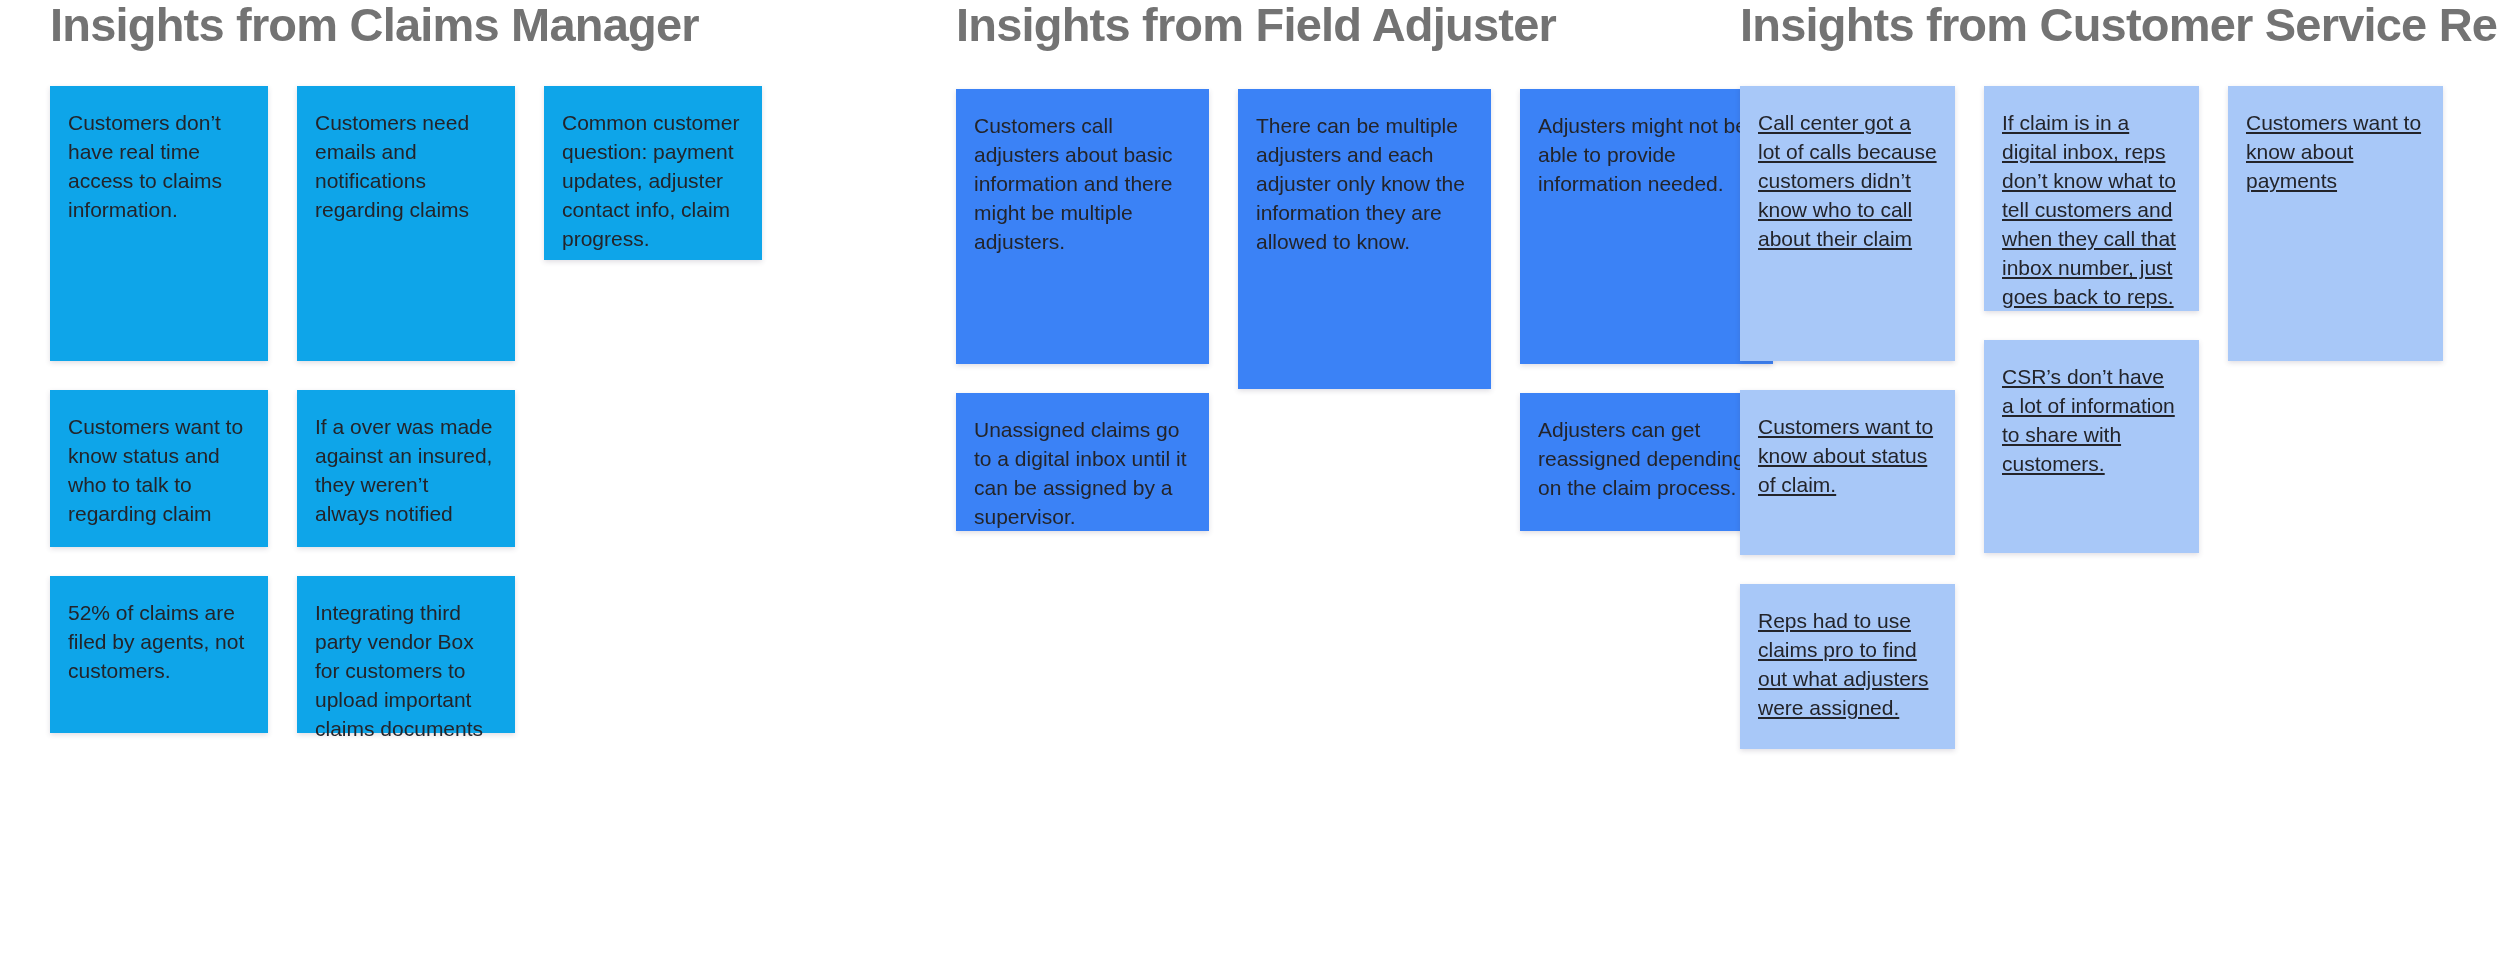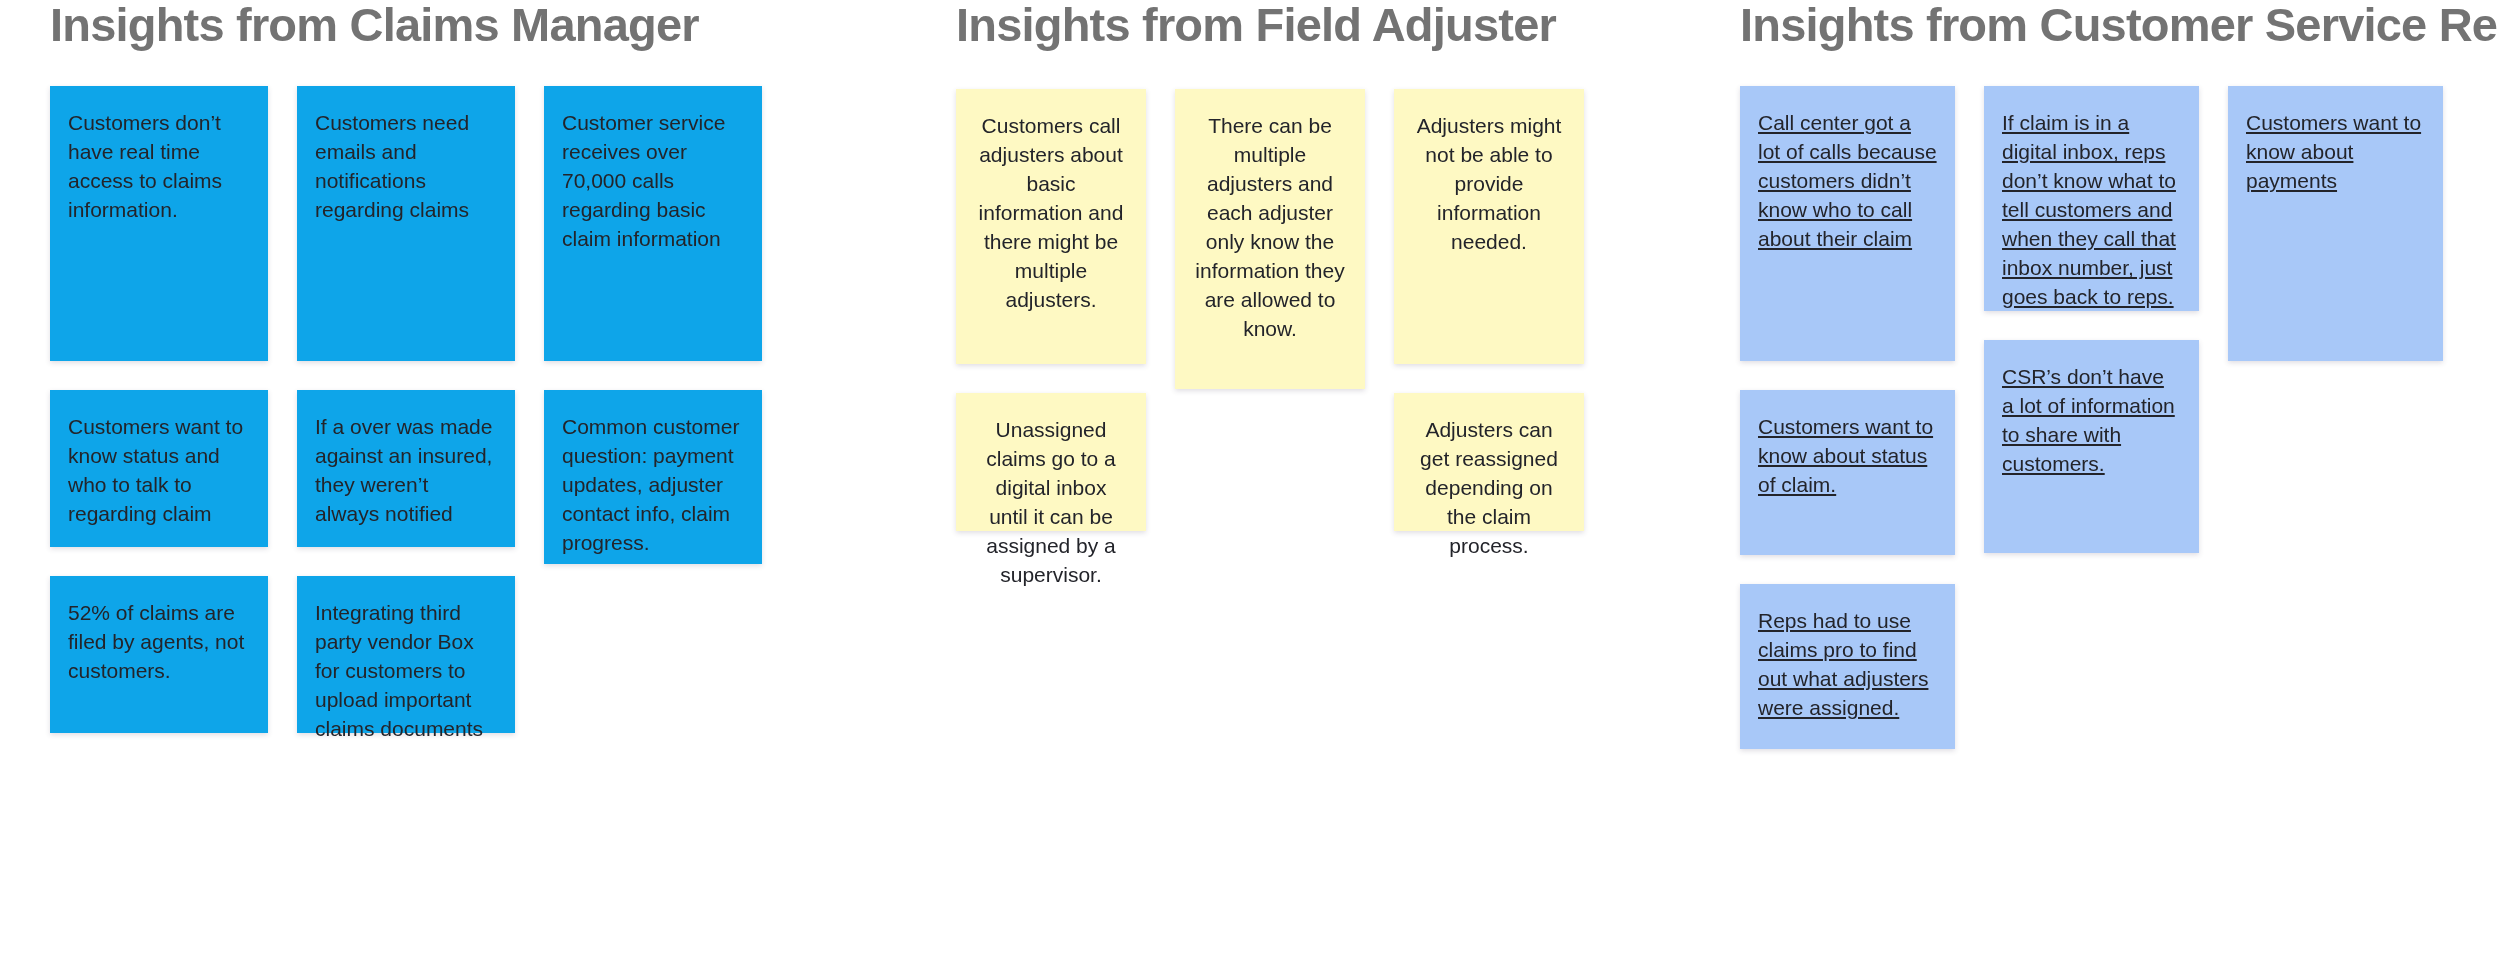--- a/index.html
+++ b/index.html
@@ -63,21 +63,21 @@
   }
 
   
   #section-claims-manager { left: 50px; }
   #section-claims-manager .section-title { margin-bottom: 37px; }
   #section-claims-manager .note { background: #0ea5e9; width: 218px; }
 
   
   #section-field-adjuster { left: 956px; }
   #section-field-adjuster .section-title { margin-bottom: 40px; }
-  #section-field-adjuster .note { background: #fef9c3; width: 190px; text-align: center; }
+  #section-field-adjuster .note { background: #3b82f6; width: 253px; }
 
   
   #section-csr { left: 1740px; }
   #section-csr .section-title { margin-bottom: 37px; }
   #section-csr .note { background: #a8c8f8; width: 215px; text-decoration: underline; }
 
   
   .h-275 { height: 275px; }
   .h-300 { height: 300px; }
   .h-291 { height: 225px; }
@@ -99,21 +99,20 @@
         <div class="note h-275">Customers don’t have real time access to claims information.</div>
         <div class="note h-157">Customers want to know status and who to talk to regarding claim</div>
         <div class="note h-157">52% of claims are filed by agents, not customers.</div>
       </div>
       <div class="col">
         <div class="note h-275">Customers need emails and notifications regarding claims</div>
         <div class="note h-157">If a over was made against an insured, they weren’t always notified</div>
         <div class="note h-157">Integrating third party vendor Box for customers to upload important claims documents</div>
       </div>
       <div class="col">
-        <div class="note h-275">Customer service receives over 70,000 calls regarding basic claim information</div>
         <div class="note h-174">Common customer question: payment updates, adjuster contact info, claim progress.</div>
       </div>
     </div>
   </div>
 
   <div class="section" id="section-field-adjuster">
     <h1 class="section-title">Insights from Field Adjuster</h1>
     <div class="columns">
       <div class="col">
         <div class="note h-275">Customers call adjusters about basic information and there might be multiple adjusters.</div>

